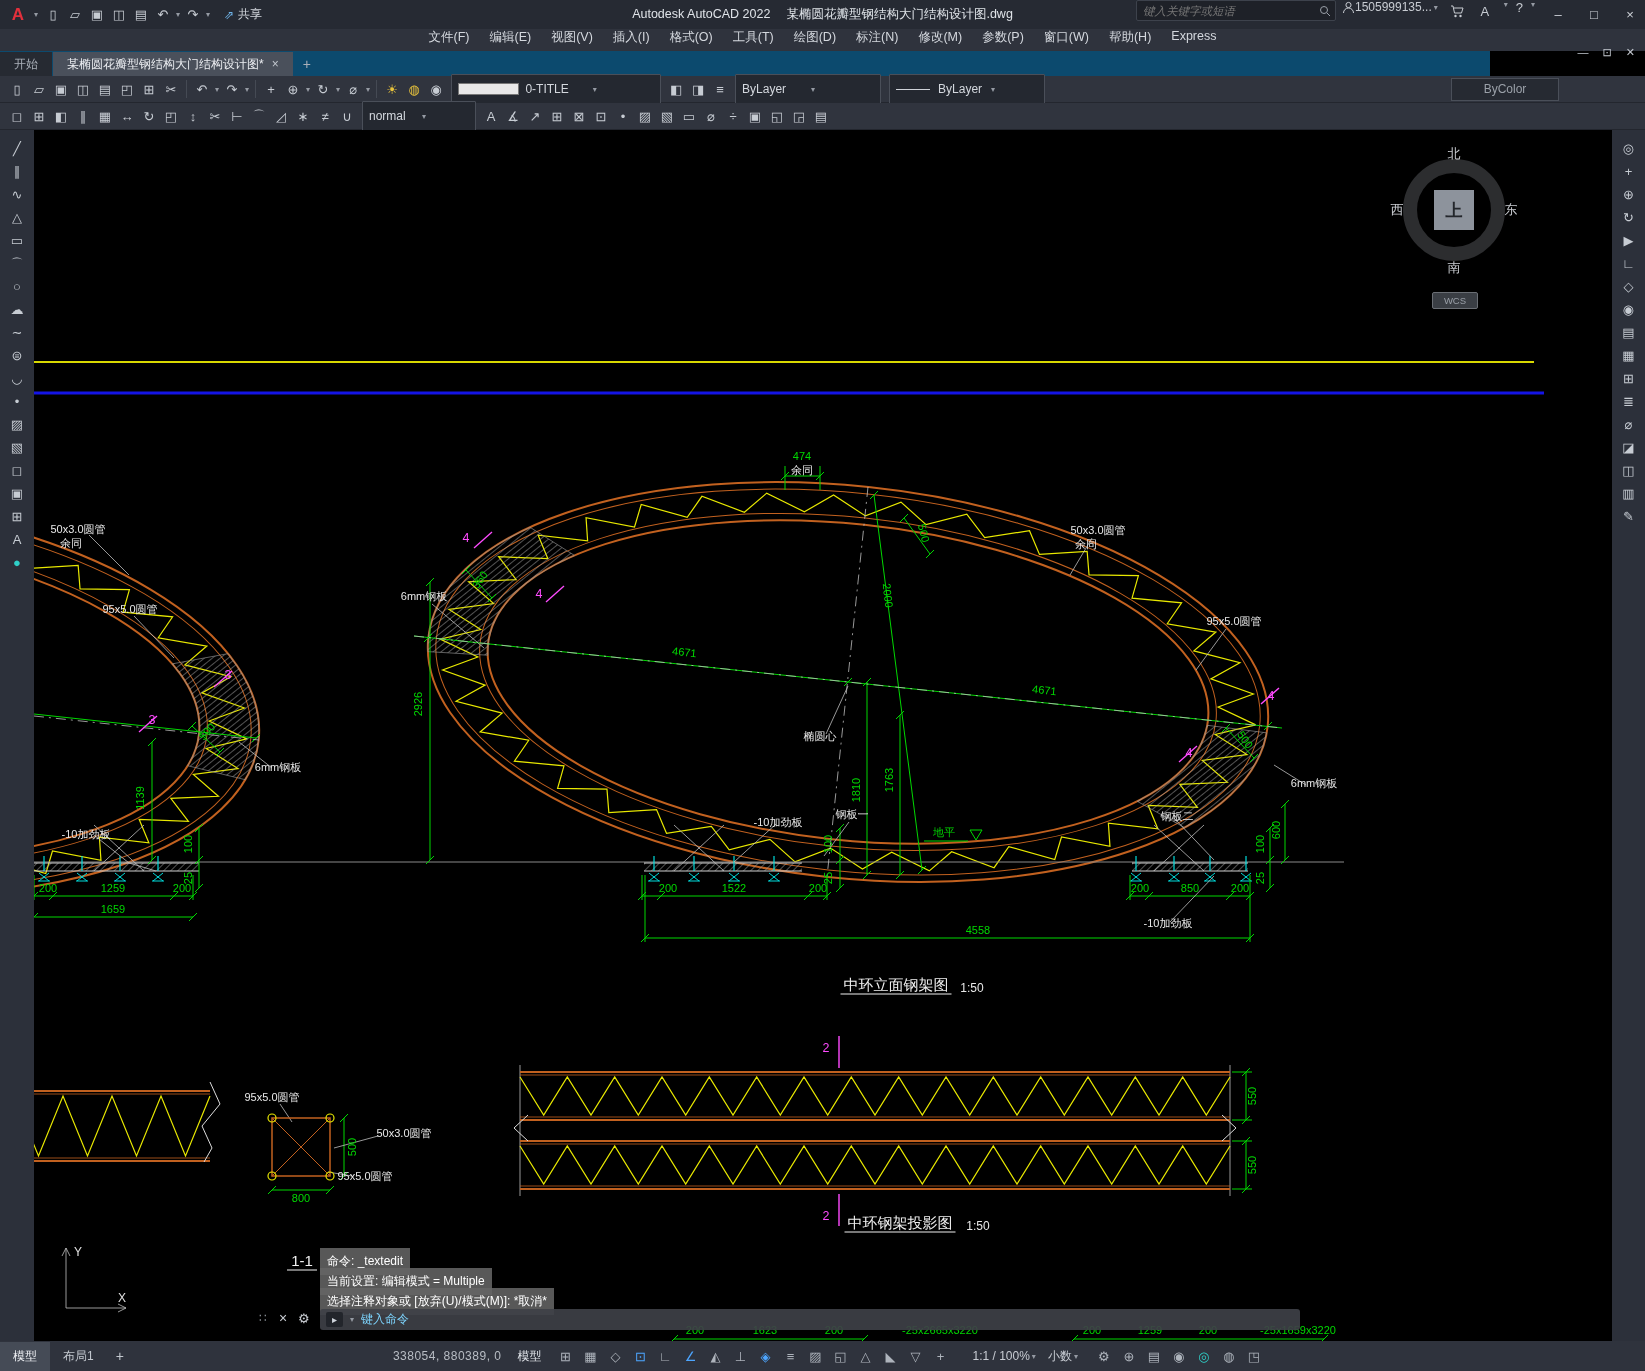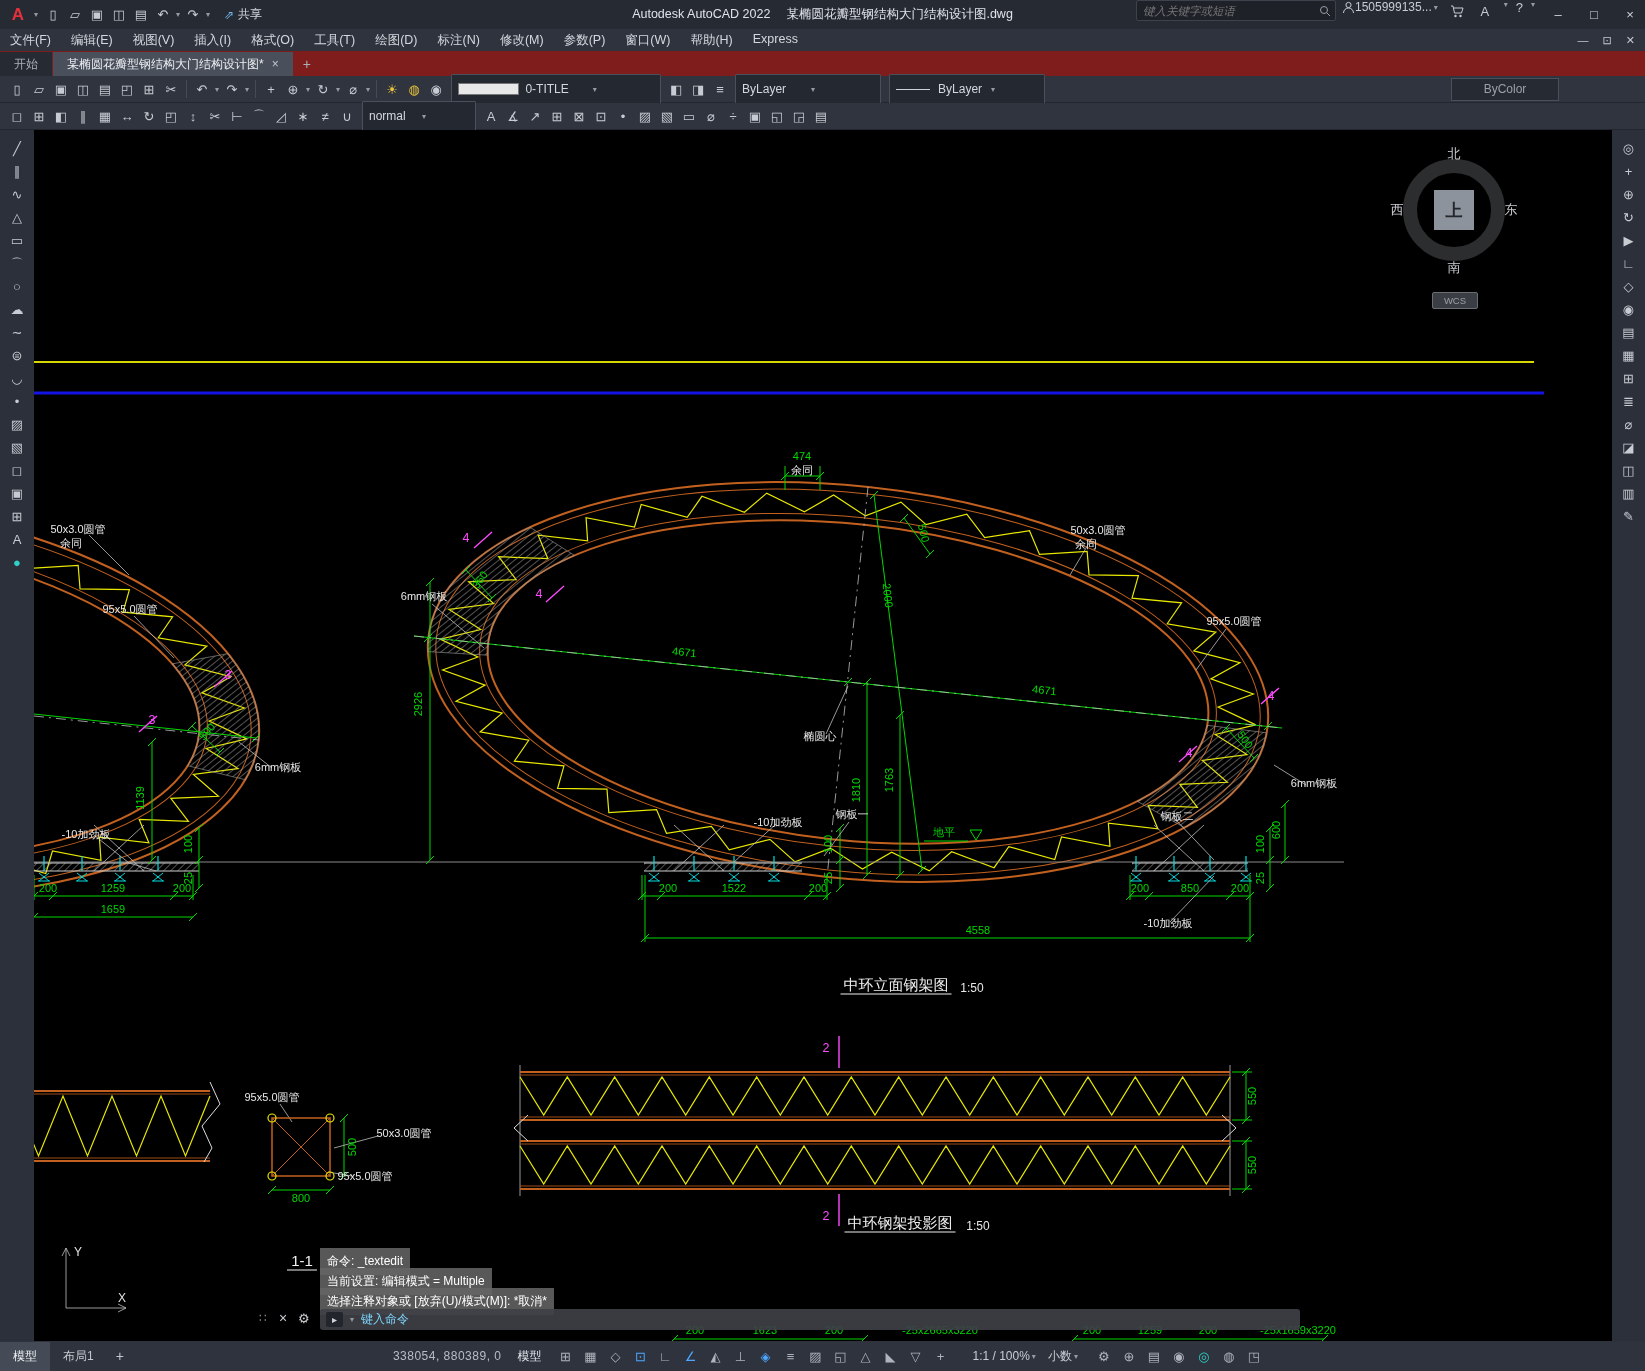--- a/index.html
+++ b/index.html
@@ -14,25 +14,25 @@
   .shic{color:#6fb3e8;font-size:12px;}
   .tb-title{position:absolute;left:0;right:0;text-align:center;font-size:12.5px;color:#dfe3e8;pointer-events:none;}
   .tb-title .doc{margin-left:16px;}
   .tb-right{margin-left:auto;display:flex;align-items:flex-start;gap:6px;padding-right:0;}
   .searchbox{display:flex;align-items:center;width:190px;height:19px;background:#1e2128;border:1px solid #3d424c;border-radius:2px;padding:0 4px;}
   .searchbox input{flex:1;background:transparent;border:none;outline:none;color:#9aa0a8;font-style:italic;font-size:11.5px;font-family:"Liberation Sans",sans-serif;}
   .uid{display:inline-flex;align-items:center;font-size:12px;color:#c8ccd2;}
   .help{font-size:13px;color:#c8ccd2;}
   .winbtn{width:30px;height:29px;display:inline-flex;align-items:center;justify-content:center;color:#cfd3d9;font-size:13px;}
   
-  .menubar{position:absolute;left:0;top:29px;width:1645px;height:22px;background:#2f333d;display:flex;align-items:center;font-size:12.5px;color:#d4d8de;}
+  .menubar{position:absolute;left:0;top:29px;width:1645px;height:22px;background:#2f333d;display:flex;align-items:center;font-size:12.5px;color:#d4d8de;flex-direction:column;}
   .menubar .mi{padding:0 10px;cursor:default;}
   .mb-win{margin-left:auto;display:flex;gap:14px;padding-right:10px;color:#c3c8cf;font-size:11px;}
   
-  .doctabs{position:absolute;left:0;top:51px;width:1645px;height:25px;background:#7f1d1d;display:flex;align-items:flex-end;color:#aab0b9;font-size:12px;}
+  .doctabs{position:absolute;left:0;top:51px;width:1490px;height:25px;background:#0c4a6e;display:flex;align-items:flex-end;color:#aab0b9;font-size:12px;}
   .dtab{height:24px;display:inline-flex;align-items:center;padding:0 14px;background:#262a32;margin-right:1px;}
   .dtab.active{background:#4a505b;color:#eceef2;}
   .dtab .tclose{margin-left:8px;color:#c3c8cf;}
   .dtab.plus{padding:0 9px;background:transparent;font-size:14px;}
   
   .ribbon{position:absolute;left:0;width:1645px;height:27px;background:#30343e;display:flex;align-items:center;padding-left:6px;box-sizing:border-box;border-bottom:1px solid #23262e;}
   .ribbon.r1{top:76px;}
   .ribbon.r2{top:103px;}
   .ig{display:inline-flex;align-items:center;}
   .sep{width:1px;height:18px;background:#454a54;margin:0 4px;}

